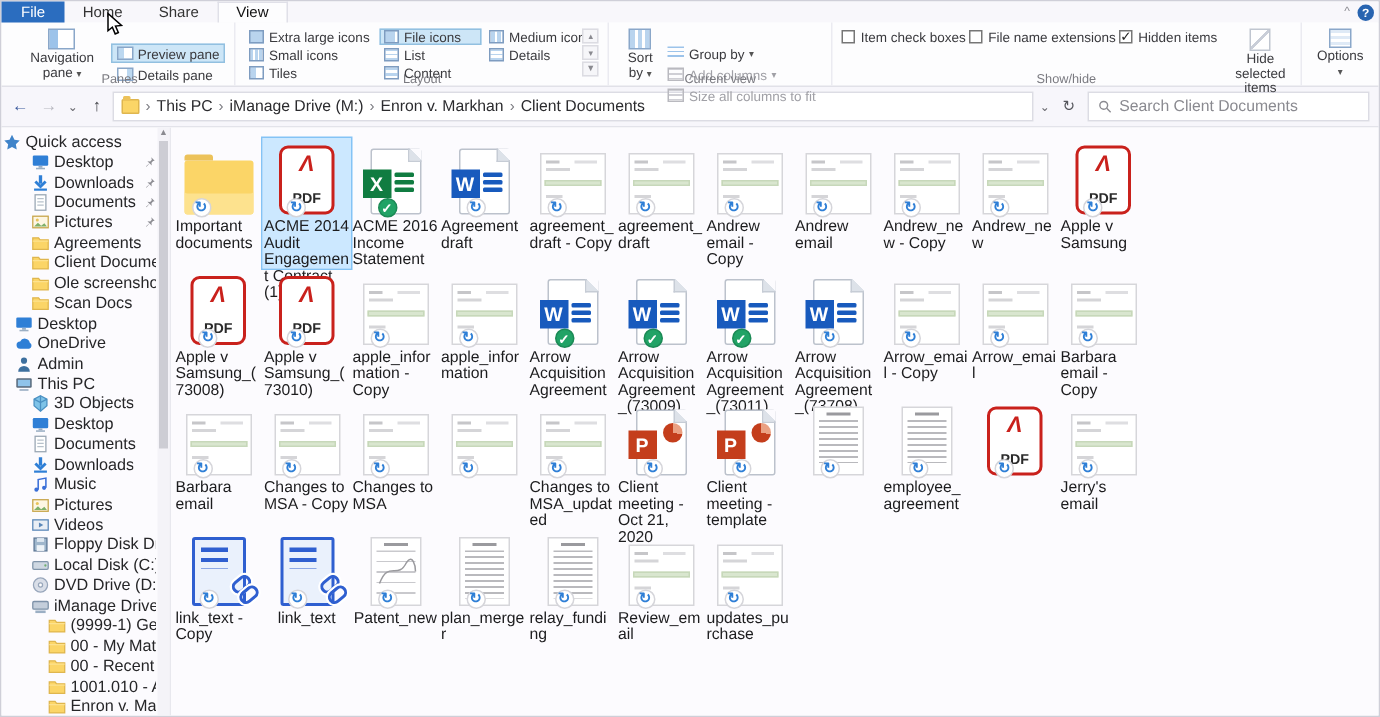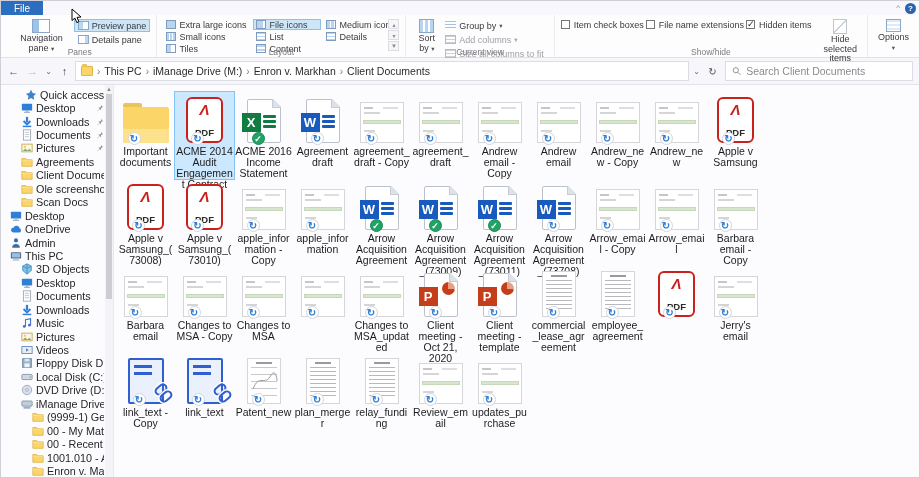--- a/index.html
+++ b/index.html
@@ -25,21 +25,21 @@
   .rg{position:relative;display:flex;align-items:flex-start;padding:2px 6px 10px 6px;}
   .rg+.rg{border-left:1px solid #ebebf1;}
   .rg-caption{position:absolute;bottom:0;left:0;right:0;text-align:center;font-size:8.5px;color:#7a7a80;line-height:10px;}
   .bigbtn{display:flex;flex-direction:column;align-items:center;font-size:9px;line-height:9.5px;color:#3a3a3e;text-align:center;padding:1px 3px;border:1px solid transparent;}
   .bicon{width:18px;height:14px;margin-bottom:1px;flex:none;}
   .navpane-ic{border:1px solid #8aa7c9;background:linear-gradient(to right,#9cc3ea 0 6px,#fff 6px);}
   .sort-ic{width:15px;height:14px;border:1px solid #8aa7c9;background:repeating-linear-gradient(to right,#b9d4ee 0 3px,#fff 3px 5px);}
   .hide-ic{width:14px;height:15px;border:1px solid #c0c6d0;background:linear-gradient(135deg,transparent 45%,#c9ced8 45% 55%,transparent 55%),#fff;}
   .opt-ic{width:15px;height:13px;border:1px solid #8aa7c9;background:repeating-linear-gradient(to bottom,#dfeaf6 0 2px,#fff 2px 4px);}
   .dd{font-size:6.5px;color:#555;}
-  .smallcol{display:flex;flex-direction:column;gap:1px;margin-top:2px;}
+  .smallcol{display:flex;flex-direction:column;gap:1px;margin-top:12px;}
   .sbtn{display:flex;align-items:center;gap:3px;font-size:9px;color:#3a3a3e;padding:0 3px;height:13px;border:1px solid transparent;white-space:nowrap;}
   .sbtn.hl{background:var(--hl-bg);border-color:var(--hl-border);}
   .sbtn.disabled{color:#a0a0a6;}
   .sic{width:11px;height:9px;flex:none;border:1px solid #8aa7c9;}
   .pv-ic{background:linear-gradient(to right,#bcd8f0 0 4px,#fff 4px);}
   .dt-ic{background:linear-gradient(to right,#fff 0 6px,#bcd8f0 6px);}
   .gb-ic{border:none;background:repeating-linear-gradient(to bottom,#9cc3ea 0 1px,transparent 1px 3px);}
   .sic.gray{border-color:#b9b9bf;background:repeating-linear-gradient(to bottom,#cfcfd5 0 1px,transparent 1px 3px);}
   .gal{display:grid;grid-template-columns:88px 68px 62px;grid-auto-rows:11px;column-gap:2px;row-gap:1px;margin-top:2px;}
   .gitem{display:flex;align-items:center;gap:3px;font-size:9px;padding:0 2px;border:1px solid transparent;white-space:nowrap;color:#3a3a3e;}
@@ -80,21 +80,21 @@
   .sbicon{width:13px;height:13px;flex:none;display:flex;align-items:center;justify-content:center;}
   .pin{margin-left:auto;flex:none;}
   .sbscroll{position:absolute;right:0;top:0;bottom:0;width:8px;background:#f4f3f8;}
   .sbarrow{height:9px;color:#8a8a90;font-size:6px;text-align:center;line-height:9px;}
   .sbthumb{position:absolute;top:9px;left:1px;width:6px;height:205px;background:#cdcdd4;}
   .content{flex:1;border-left:1px solid #e8e8ee;padding:7px 0 0 2px;overflow:hidden;}
   .grid{display:grid;grid-template-columns:repeat(11,59px);grid-auto-rows:87px;}
   .cell{display:flex;flex-direction:column;align-items:center;padding-top:1px;}
   .cell.sel{background:var(--sel-bg);outline:1px solid var(--sel-border);}
   .icwrap{height:50px;display:flex;align-items:flex-end;justify-content:center;position:relative;flex:none;}
-  .flabel{margin-top:3px;font-size:10.5px;line-height:11px;text-align:center;color:#1c1c1e;overflow-wrap:anywhere;max-width:57px;}
+  .flabel{margin-top:3px;font-size:10.5px;line-height:11px;color:#1c1c1e;overflow-wrap:anywhere;max-width:57px;}
 
   
   .badge{position:absolute;left:5px;bottom:-2px;width:13px;height:13px;border-radius:50%;background:#fff;border:1px solid #d5d5da;color:var(--sync);font-size:10px;line-height:11px;text-align:center;font-weight:bold;}
   .badge.chk2{background:var(--check);color:#fff;border-color:#1b8a55;font-size:9px;line-height:12px;}
   .icf{width:46px;height:36px;background:var(--folder);border-radius:2px;position:relative;box-shadow:inset 0 -14px 0 #fde28e;}
   .icf::before{content:"";position:absolute;top:-4px;left:0;width:19px;height:4px;background:#ecc25a;border-radius:2px 2px 0 0;}
   .icp{width:34px;height:44px;background:#fff;border:1px solid #bcc2cc;border-radius:2px;position:relative;}
   .icp .fold{position:absolute;top:-1px;right:-1px;width:9px;height:9px;background:linear-gradient(225deg,#fcfbfe 48%,#dde2e9 48%);border-left:1px solid #c6ccd5;border-bottom:1px solid #c6ccd5;}
   .icp.pdf{width:37px;height:46px;border:2.5px solid var(--pdf);border-radius:6px;}
   .lam{position:absolute;top:2px;left:50%;transform:translateX(-50%);color:var(--pdf);font-weight:bold;font-style:italic;font-size:15px;}
@@ -129,20 +129,25 @@
   
   .cursor{position:absolute;left:70px;top:7px;z-index:50;pointer-events:none;}
 </style>
 </head>
 <body>
 
 <div id="win">
 
   <div class="tabstrip">
     <div class="file-tab">File</div>
+    <div style="display:flex">
+        <div class="tab">Home</div>
+        <div class="tab">Share</div>
+        <div class="tab active">View</div>
+      </div>
     <div class="strip-right">
       <span class="rib-collapse">^</span>
       <span class="help-btn">?</span>
     </div>
     <svg class="cursor" width="11" height="16" viewBox="0 0 11 16">
         <path d="M1 1 L1 12.5 L3.9 10.1 L5.8 14.6 L7.9 13.7 L6 9.4 L10 9 Z" fill="#fff" stroke="#000" stroke-width="1"></path>
       </svg>
   </div>
 
   <div class="ribbon">
@@ -286,21 +291,21 @@
           <circle cx="5" cy="5" r="3.4" fill="none" stroke="#8a8a90" stroke-width="1.2"></circle>
           <line x1="7.6" y1="7.6" x2="11" y2="11" stroke="#8a8a90" stroke-width="1.2"></line>
         </svg>
       <input placeholder="Search Client Documents" style="">
     </div>
   </div>
 
   <div class="bodyrow">
     <div class="sidebar">
       <div>
-          <div class="sbrow" style="padding-left: 0; margin-left: 23px;">
+          <div class="sbrow" style="padding-left: 0;">
             <span class="sbicon">
               <svg width="12" height="12" viewBox="0 0 14 14">
                 <path d="M7 1l1.9 3.8 4.1.6-3 2.9.7 4.1L7 10.5 3.3 12.4 4 8.3l-3-2.9 4.1-.6z" fill="#3f83c9"></path>
               </svg>
             </span>
             <span style="overflow:hidden">Quick access</span>
           </div>
           <div class="sbrow" style="padding-left: 19px;">
             <span class="sbicon">
               <svg width="12" height="12" viewBox="0 0 14 14">
@@ -938,21 +943,20 @@
               </div>
               <span class="badge">↻</span>
             </div>
             <div class="flabel">Client meeting - template</div>
           </div>
           <div class="cell">
             <div class="icwrap">
               <div class="icd"></div>
               <span class="badge">↻</span>
             </div>
-            <div class="flabel">commercial_lease_agreement</div>
           </div>
           <div class="cell">
             <div class="icwrap">
               <div class="icd"></div>
               <span class="badge">↻</span>
             </div>
             <div class="flabel">employee_agreement</div>
           </div>
           <div class="cell">
             <div class="icwrap">

